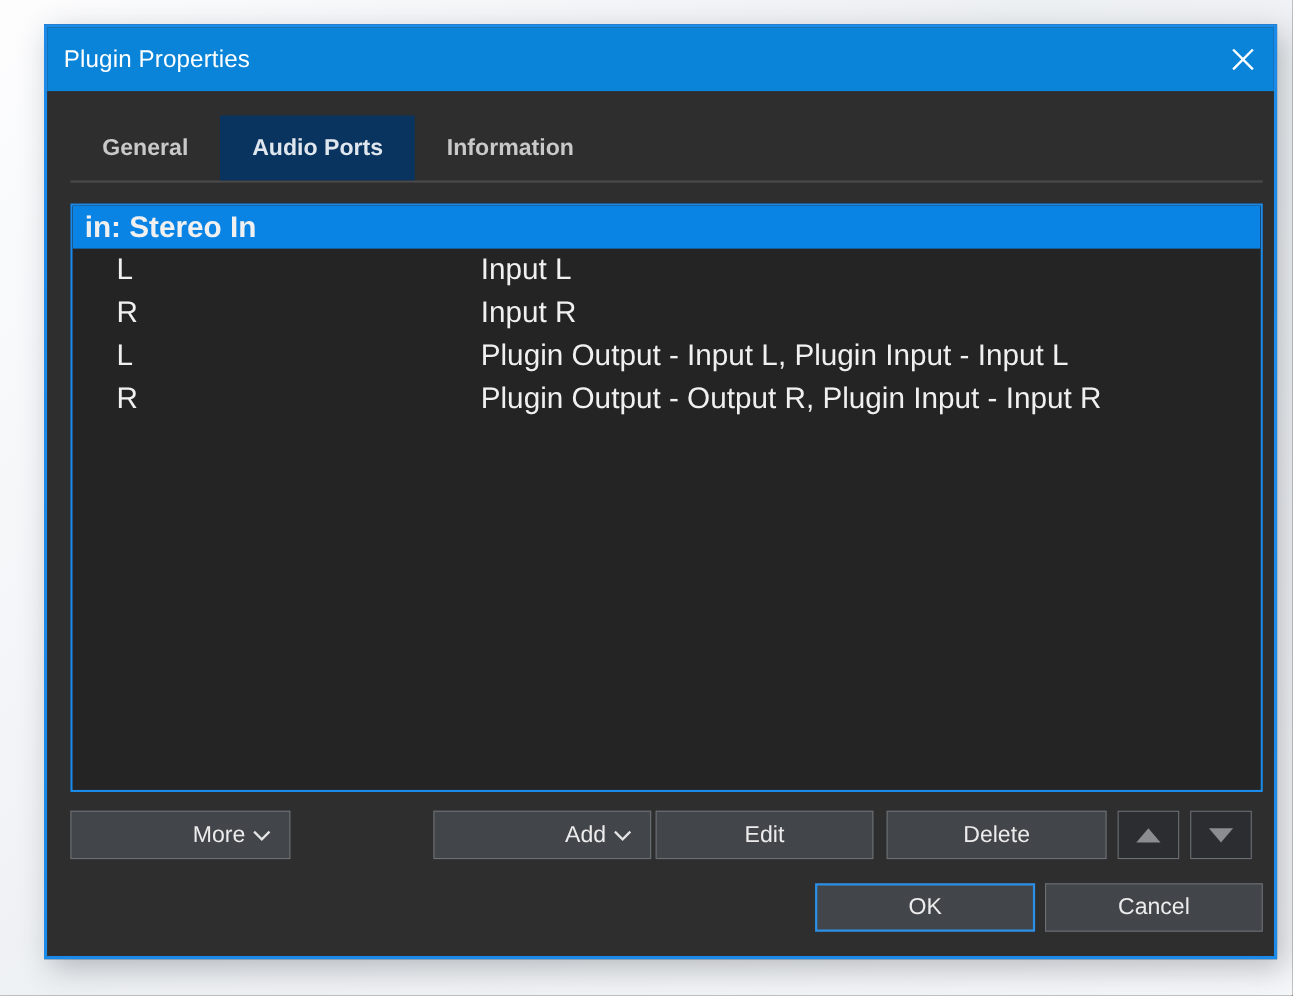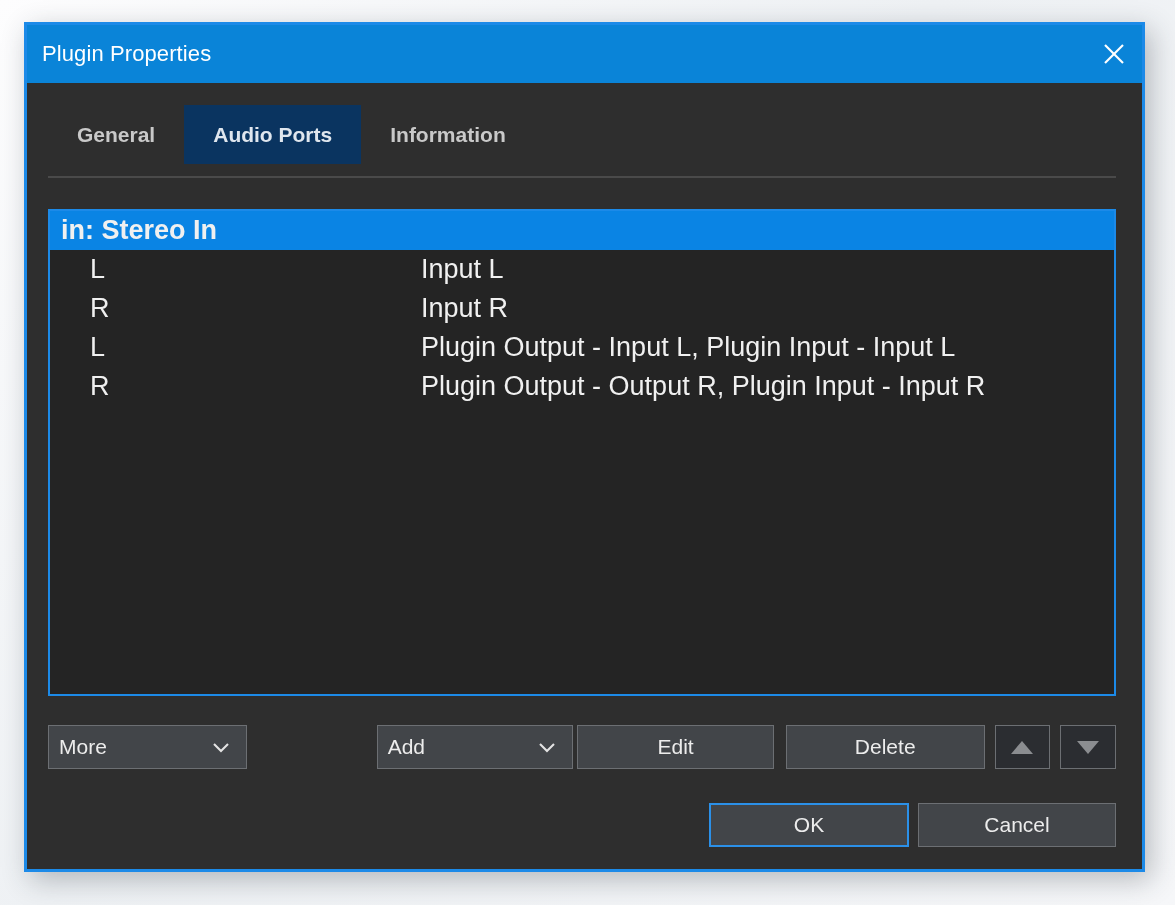--- a/index.html
+++ b/index.html
@@ -17,21 +17,21 @@
   #root {
     position: relative;
     width: 1175px;
     height: 905px;
     background: linear-gradient(135deg, #fdfdfe 0%, #eef1f4 45%, #f6f7f9 100%);
   }
 
   
   .dialog {
     position: absolute;
-    left: 24px;
+    left: 40px;
     top: 22px;
     width: 1121px;
     height: 850px;
     box-sizing: border-box;
     border: 3px solid #1c8ae8;
     background: #2e2e2e;
     box-shadow: 6px 8px 26px rgba(40,50,60,0.30);
     display: flex;
     flex-direction: column;
   }
@@ -62,24 +62,23 @@
     cursor: pointer;
   }
   .close-btn svg { display: block; }
 
   
   .dlg-body {
     flex: 1;
     background: #2e2e2e;
     display: flex;
     flex-direction: column;
-    padding: 0 26px 0 21px;
+    padding: 0 10px 0 21px;
     box-sizing: border-box;
     min-height: 0;
-    gap: 12px;
   }
 
   
   .tabbar {
     flex: none;
     height: 59px;
     margin-top: 22px;
     display: flex;
     align-items: stretch;
     position: relative;
@@ -189,21 +188,21 @@
     user-select: none;
     padding: 0 10px;
     white-space: nowrap;
   }
   .btn.dropdown {
     justify-content: flex-start;
     position: relative;
   }
   .btn.dropdown .lbl {
     flex: 1;
-    text-align: left;
+    text-align: right;
   }
   .btn.dropdown .chev {
     flex: none;
     width: 30px;
     display: flex;
     align-items: center;
     justify-content: center;
   }
   .btn.arrow {
     width: 56px;

